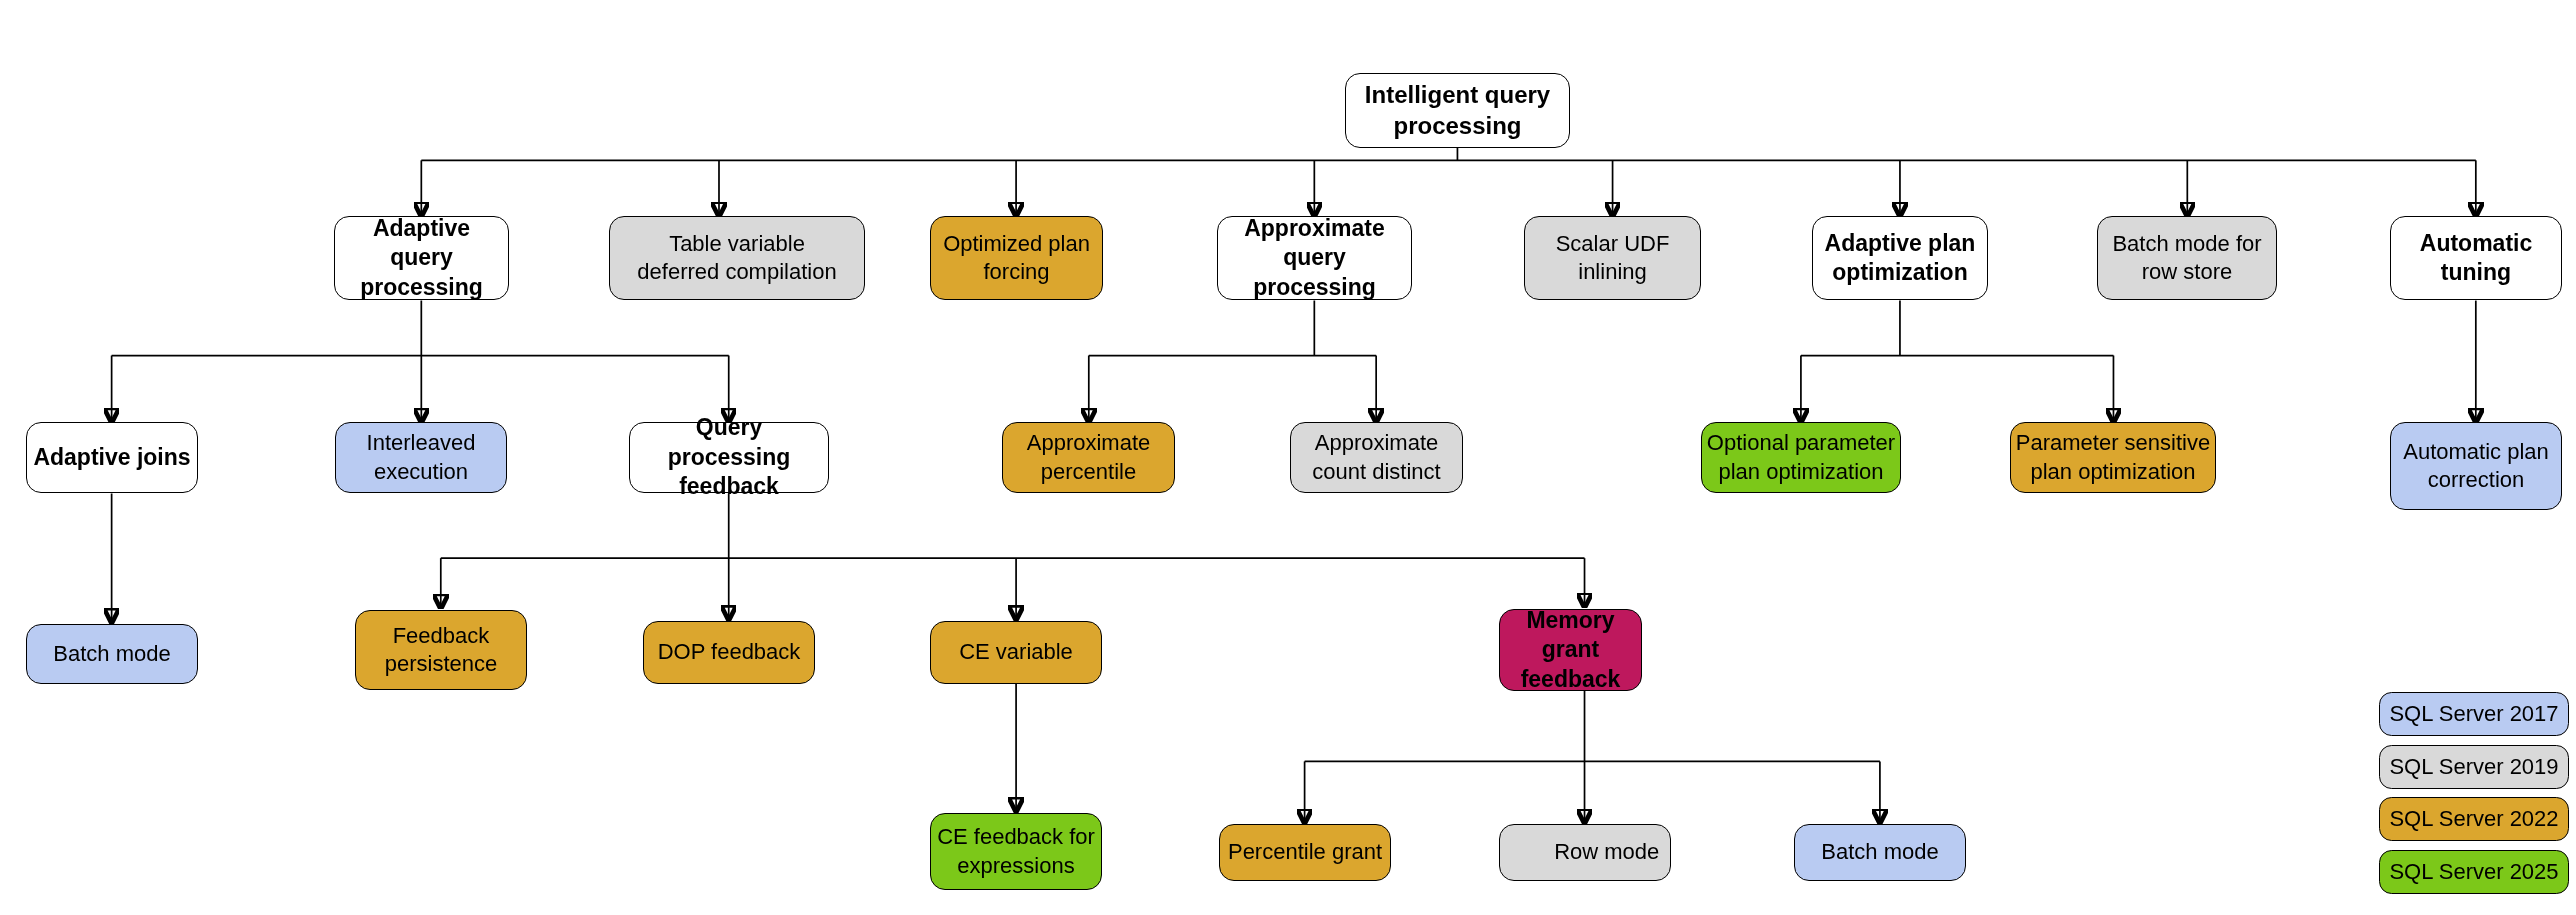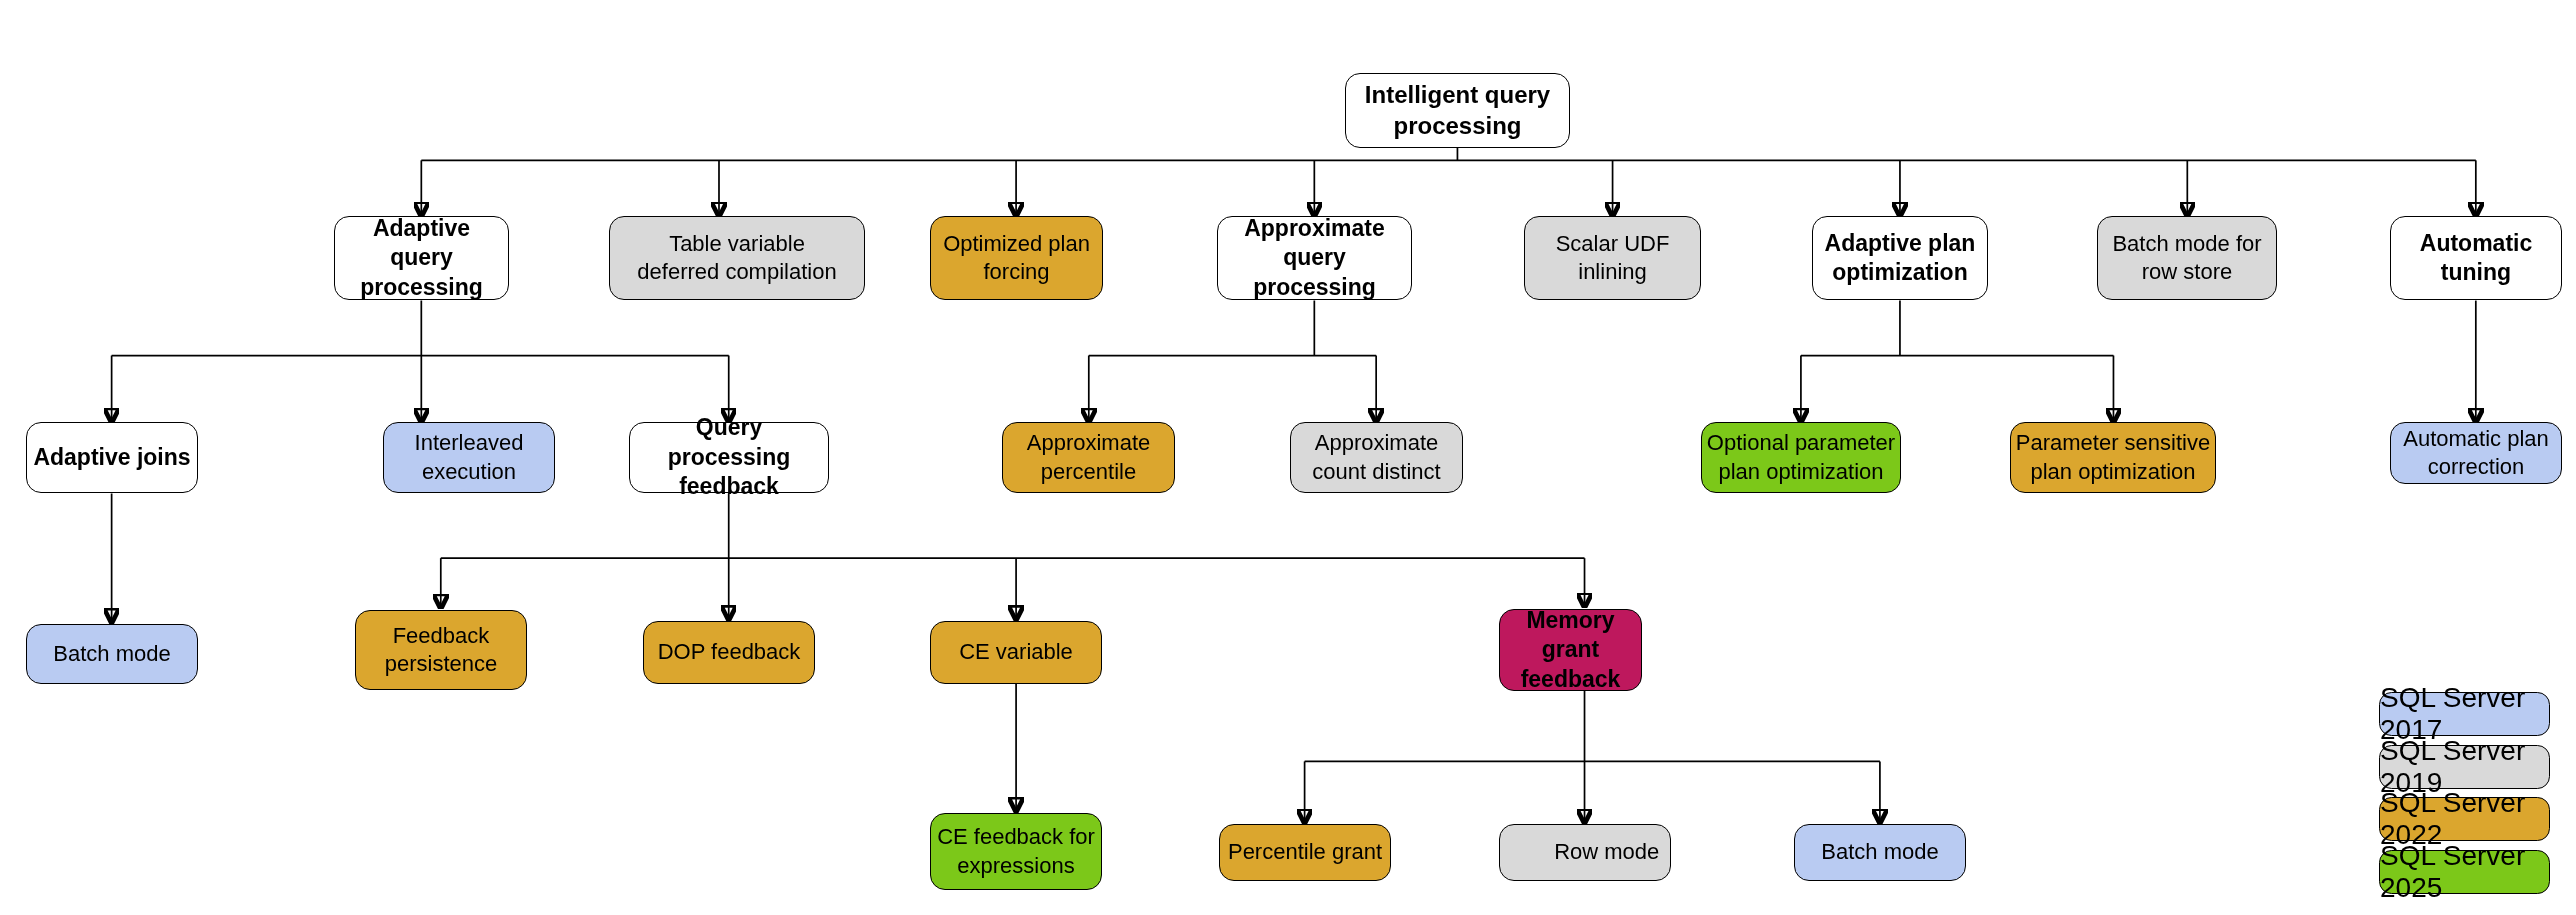--- a/index.html
+++ b/index.html
@@ -13,24 +13,24 @@
     position:absolute;box-sizing:border-box;
     border:1.7px solid #000;border-radius:15px;
     display:flex;align-items:center;justify-content:center;
     text-align:center;white-space:pre-line;
     font-size:22px;line-height:1.28;color:#000;
     padding:2.3px 4.6px;background:#fff;
   }
   .node.parent{font-weight:700;font-size:23px;}
   .node.root{font-weight:700;font-size:24px;}
   .legend-item{
-    position:absolute;box-sizing:border-box;left:2379px;width:171px;height:44px;
+    position:absolute;box-sizing:border-box;left:2379px;width:190px;height:44px;
     border:1.7px solid #000;border-radius:12.6px;
     display:flex;align-items:center;justify-content:center;
-    font-size:28px;color:#000;background:#fff;
+    font-size:22px;color:#000;background:#fff;
   }
 </style>
 </head>
 <body>
 
 <div class="canvas">
 
   <svg class="wires" viewBox="0 0 4500 1600" xmlns="http://www.w3.org/2000/svg">
     <defs>
       <marker id="arrow" viewBox="0 0 10 10" refX="8" refY="5" markerWidth="9" markerHeight="9" orient="auto-start-reverse">
@@ -93,33 +93,33 @@
   <div class="node" style="left: 1524px; top: 216px; width: 177px; height: 84px; background: rgb(217, 217, 217);">Scalar UDF
 inlining</div>
   <div class="node parent" style="left: 1812px; top: 216px; width: 176px; height: 84px; background: rgb(255, 255, 255);">Adaptive plan
 optimization</div>
   <div class="node" style="left: 2097px; top: 216px; width: 180px; height: 84px; background: rgb(217, 217, 217);">Batch mode for
 row store</div>
   <div class="node parent" style="left: 2390px; top: 216px; width: 172px; height: 84px; background: rgb(255, 255, 255);">Automatic
 tuning</div>
 
   <div class="node parent" style="left: 26px; top: 422px; width: 172px; height: 71px; background: rgb(255, 255, 255);">Adaptive joins</div>
-  <div class="node" style="left: 335px; top: 422px; width: 172px; height: 71px; background: rgb(185, 203, 242); margin-left: 48px;">Interleaved
+  <div class="node" style="left: 335px; top: 422px; width: 172px; height: 71px; background: rgb(185, 203, 242);">Interleaved
 execution</div>
   <div class="node parent" style="left: 629px; top: 422px; width: 200px; height: 71px; background: rgb(255, 255, 255);">Query processing
 feedback</div>
   <div class="node" style="left: 1002px; top: 422px; width: 173px; height: 71px; background: rgb(219, 166, 46);">Approximate
 percentile</div>
   <div class="node" style="left: 1290px; top: 422px; width: 173px; height: 71px; background: rgb(217, 217, 217);">Approximate
 count distinct</div>
   <div class="node" style="left: 1701px; top: 422px; width: 200px; height: 71px; background: rgb(124, 200, 25);">Optional parameter
 plan optimization</div>
   <div class="node" style="left: 2010px; top: 422px; width: 206px; height: 71px; background: rgb(219, 166, 46);">Parameter sensitive
 plan optimization</div>
-  <div class="node" style="left: 2390px; top: 422px; width: 172px; height: 62px; background: rgb(185, 203, 242);">Automatic plan
+  <div class="node" style="left: 2390px; top: 422px; width: 172px; height: 88px; background: rgb(185, 203, 242);">Automatic plan
 correction</div>
 
   <div class="node" style="left: 26px; top: 624px; width: 172px; height: 60px; background: rgb(185, 203, 242);">Batch mode</div>
   <div class="node" style="left: 355px; top: 610px; width: 172px; height: 80px; background: rgb(219, 166, 46);">Feedback
 persistence</div>
   <div class="node" style="left: 643px; top: 621px; width: 172px; height: 63px; background: rgb(219, 166, 46);">DOP feedback</div>
   <div class="node" style="left: 930px; top: 621px; width: 172px; height: 63px; background: rgb(219, 166, 46);">CE variable</div>
   <div class="node parent" style="left: 1499px; top: 609px; width: 143px; height: 82px; background: #be185d;">Memory grant
 feedback</div>
 

